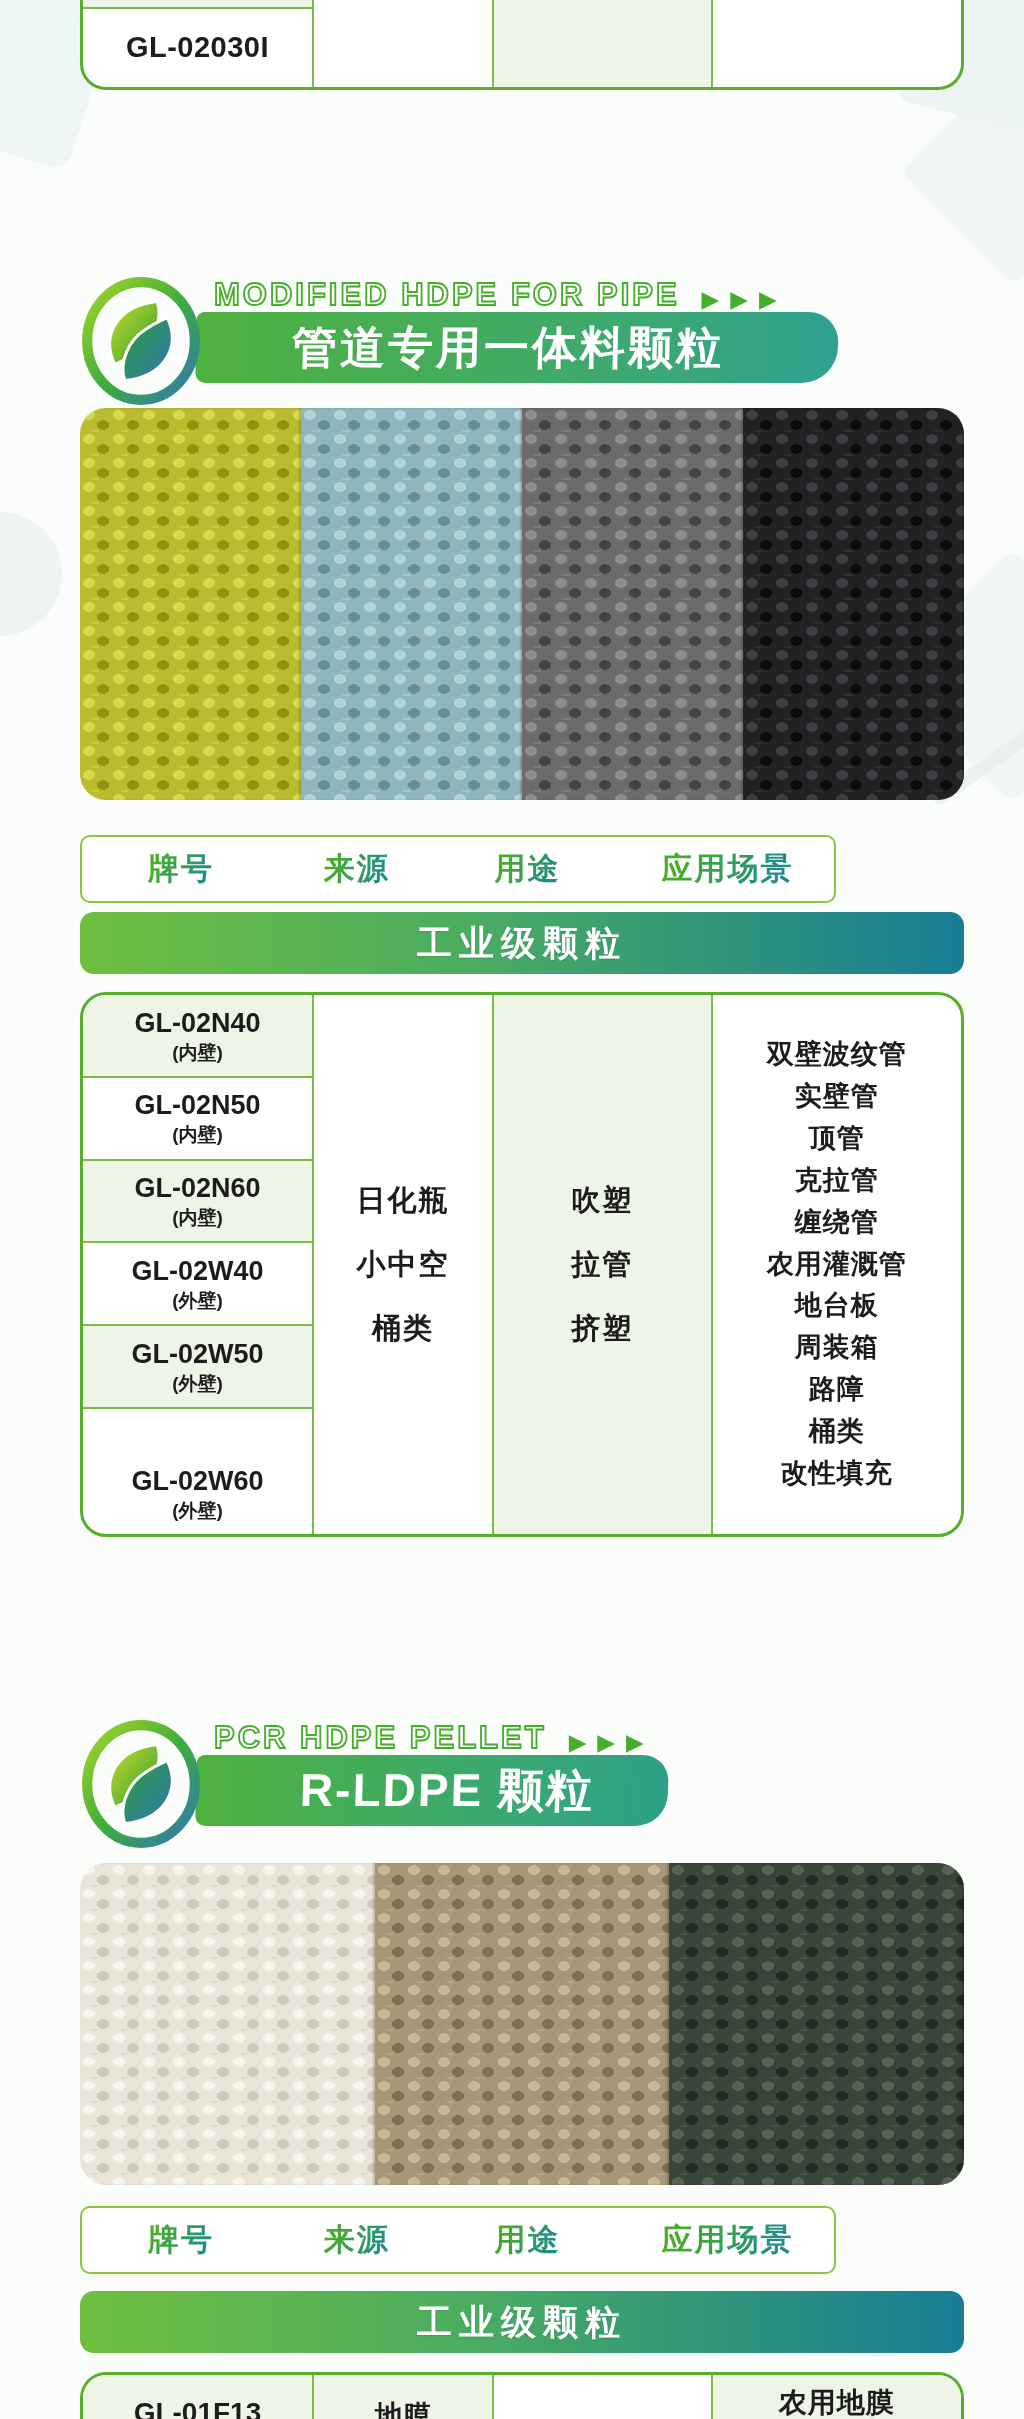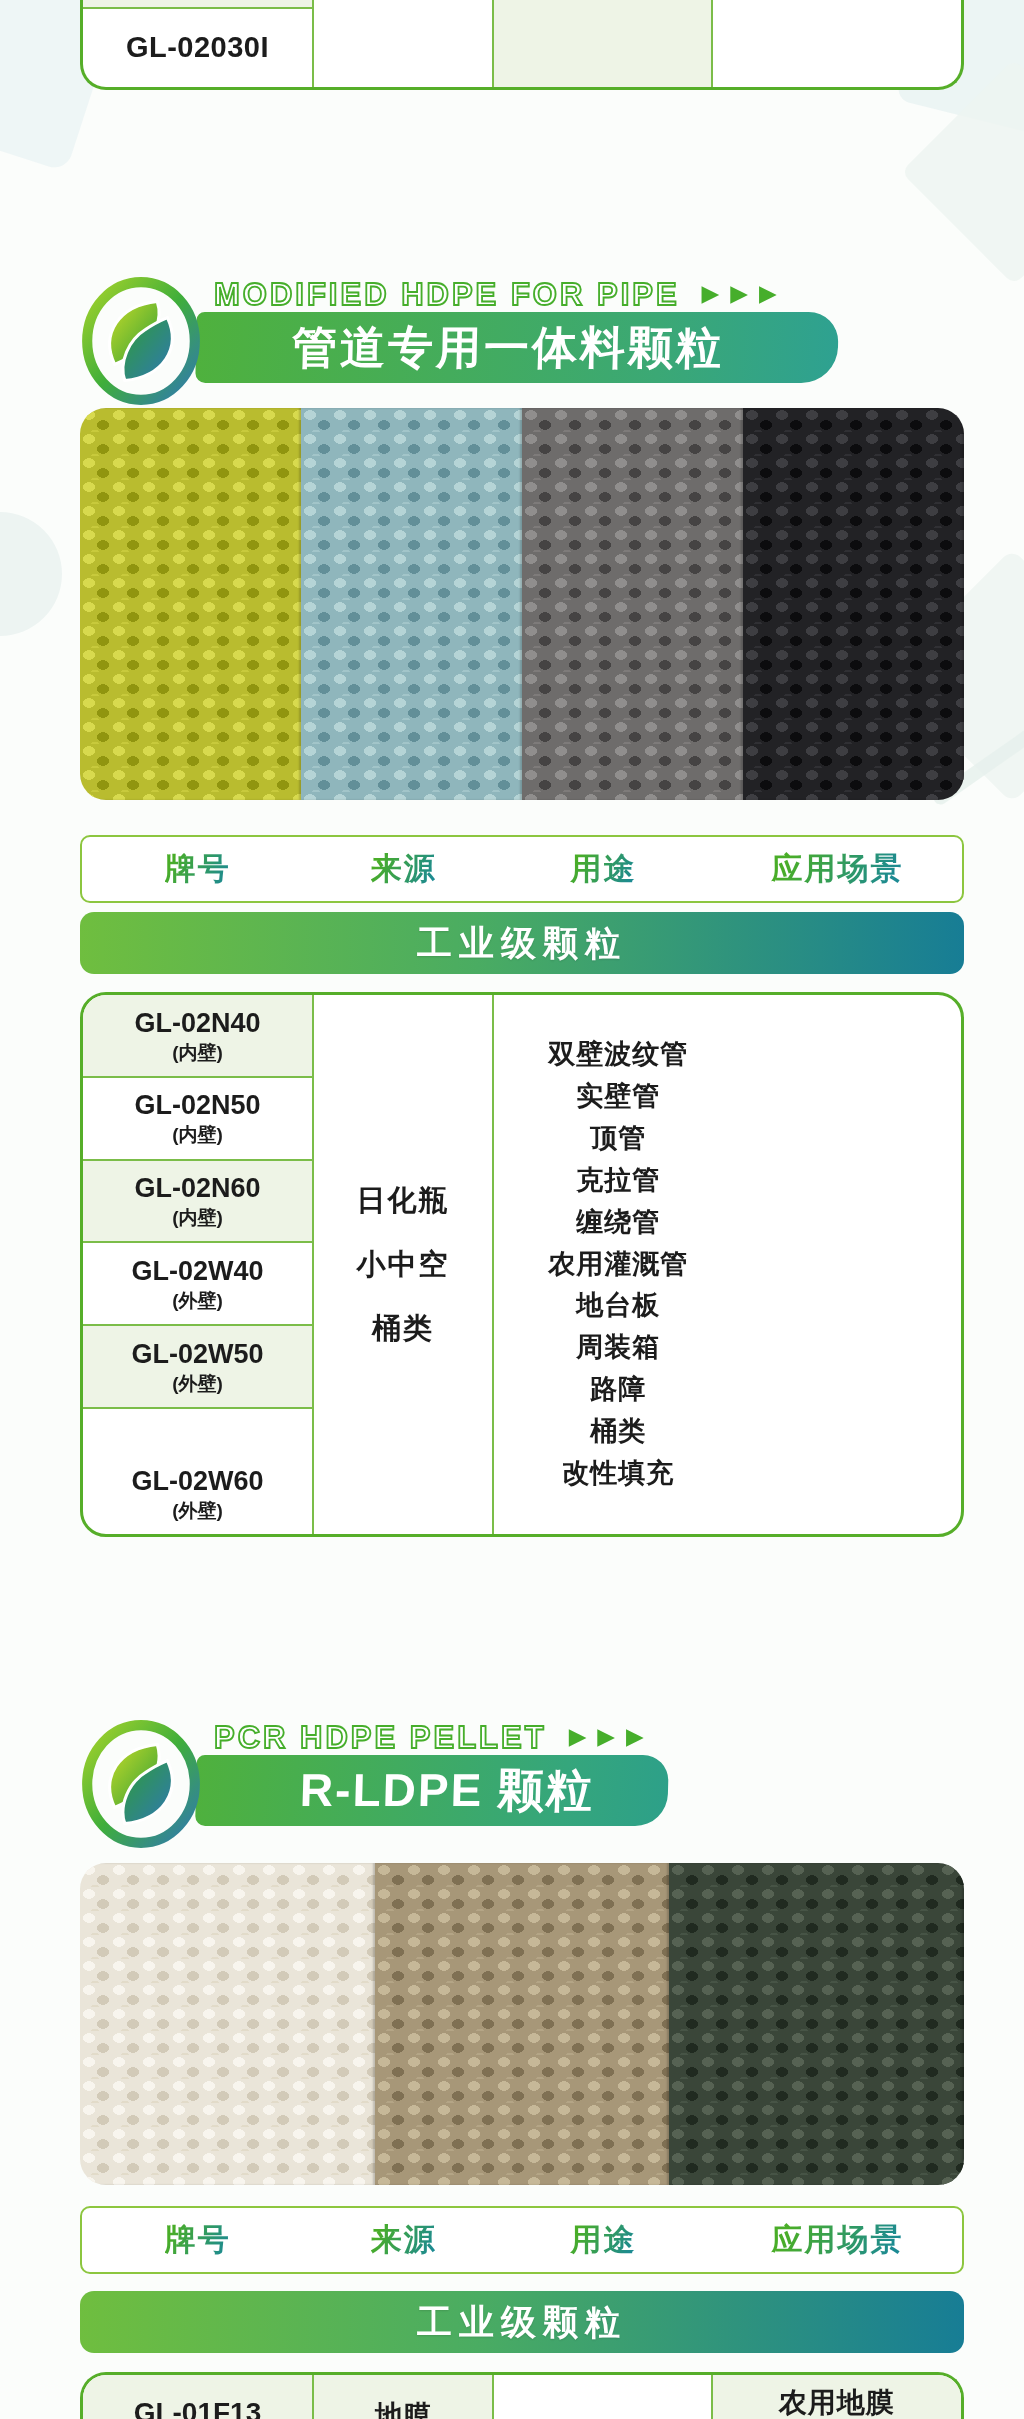--- a/index.html
+++ b/index.html
@@ -29,21 +29,21 @@
   .ttw4 { width:28.3%; }
   .tt-sliver { height:15px; background:#eef4e6; border-bottom:2px solid #7bbd49; }
   .tt-grade { height:calc(100% - 17px); display:flex; align-items:center; justify-content:center;
     font-size:29px; font-weight:600; letter-spacing:.5px; }
 
   
   .sec { position:absolute; left:80px; width:884px; height:150px; }
   #sec-pipe { top:275px; }
   #sec-ldpe { top:1718px; }
   .logo { position:absolute; left:0; top:0; width:122px; height:132px; z-index:3; }
-  .eyebrow-row { position:absolute; left:134px; top:2px; display:flex; align-items:flex-start; gap:22px; z-index:2; }
+  .eyebrow-row { position:absolute; left:134px; top:2px; display:flex; align-items:flex-end; gap:22px; z-index:2; }
   .eyebrow { font-size:31px; font-weight:800; letter-spacing:3px; color:#ffffff;
     -webkit-text-stroke:1.8px #46ae2b; text-shadow:0 0 1px #46ae2b; white-space:nowrap; }
   .arrows { font-size:23px; color:#46ae2b; letter-spacing:11px; padding-top:3px; }
   .ribbon { position:absolute; top:37px; height:71px; display:flex; align-items:center;
     color:#fff; font-weight:700; z-index:1; }
   #ribbon-pipe { left:116px; width:642px; padding-left:96px; font-size:45px; letter-spacing:3px;
     background:linear-gradient(93deg,#4fb13d 0%,#3ba875 72%,#2ea191 100%);
     border-radius:8px 30px 36px 10px; transform:skewX(-1.2deg); }
   #ribbon-ldpe { left:116px; width:472px; padding-left:104px; font-size:46px; letter-spacing:2px;
     background:linear-gradient(94deg,#4fb13d 0%,#35a67c 78%,#2da089 100%);
@@ -61,21 +61,21 @@
     background-size:30px 24px, 30px 24px, 30px 24px; }
   .p1 { --base:#b9bc2f; --hi:#d8da4e; --lo:#90950f; --md:#c8ca3c; }
   .p2 { --base:#8fb6bc; --hi:#b5d4d6; --lo:#628f98; --md:#a2c5c9; }
   .p3 { --base:#6e6c6b; --hi:#908e8d; --lo:#454343; --md:#7e7b7a; }
   .p4 { --base:#222225; --hi:#3e3e42; --lo:#0c0c0e; --md:#303034; }
   .q1 { --base:#eae5d9; --hi:#f8f5ee; --lo:#d2cab8; --md:#e2dbc9; }
   .q2 { --base:#a79778; --hi:#c6b898; --lo:#7f7053; --md:#b4a586; }
   .q3 { --base:#3a4639; --hi:#566253; --lo:#202a20; --md:#475446; }
 
   
-  .hdrbox { position:absolute; left:80px; width:884px; height:68px; background:#fff;
+  .hdrbox { position:absolute; left:80px; width:756px; height:68px; background:#fff;
     border:2px solid #8cc63f; border-radius:10px; display:flex; align-items:center; }
   #hdrbox-pipe { top:835px; } #hdrbox-ldpe { top:2206px; }
   .hcell { display:flex; justify-content:center; font-size:31px; font-weight:800; letter-spacing:2px; }
   .hcell span { background:linear-gradient(115deg,#49ad28 15%,#1c8a93 90%);
     -webkit-background-clip:text; background-clip:text; color:transparent; }
   .hw1 { width:26.3%; } .hw2 { width:20.5%; } .hw3 { width:24.9%;text-align:right; } .hw4 { width:28.3%; }
 
   
   .band { position:absolute; left:80px; width:884px; height:62px; border-radius:14px;
     background:linear-gradient(90deg,#6fbe3f 0%,#4aac62 45%,#177d95 100%);
@@ -209,20 +209,25 @@
       <div class="grade-cell">
         <span>GL-02W60</span>
         <span class="grade-sub">(外壁)</span>
       </div>
     </div>
     <div class="mt-c2">
       <div>日化瓶</div>
       <div>小中空</div>
       <div>桶类</div>
     </div>
+    <div class="mt-c3">
+      <div>吹塑</div>
+      <div>拉管</div>
+      <div>挤塑</div>
+    </div>
     <div class="mt-c4">
       <div>双壁波纹管</div>
       <div>实壁管</div>
       <div>顶管</div>
       <div>克拉管</div>
       <div>缠绕管</div>
       <div>农用灌溉管</div>
       <div>地台板</div>
       <div>周装箱</div>
       <div>路障</div>

